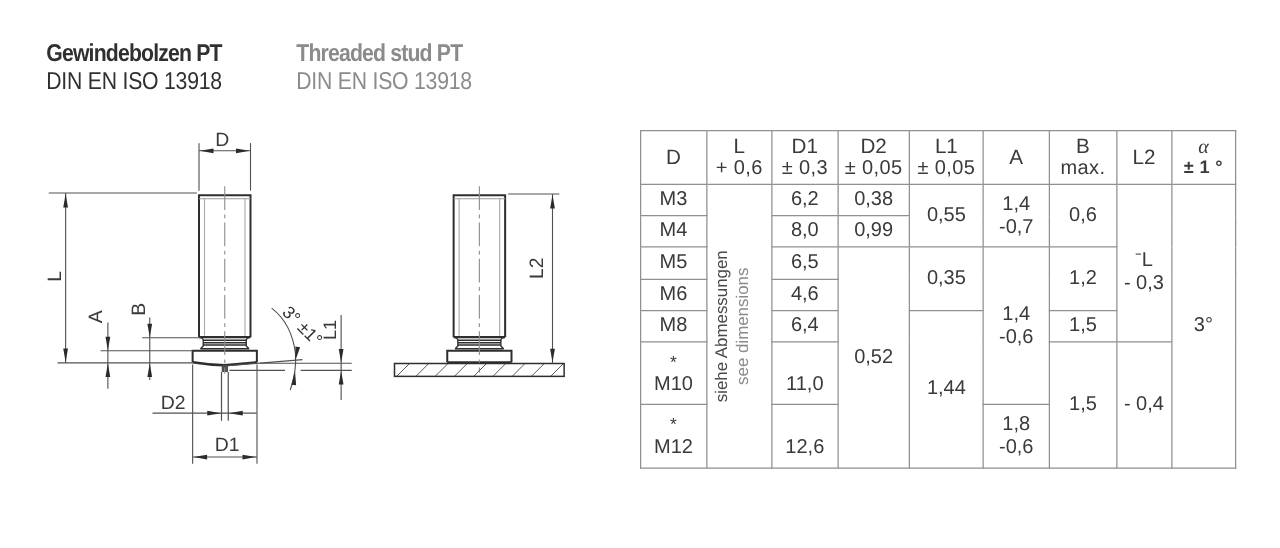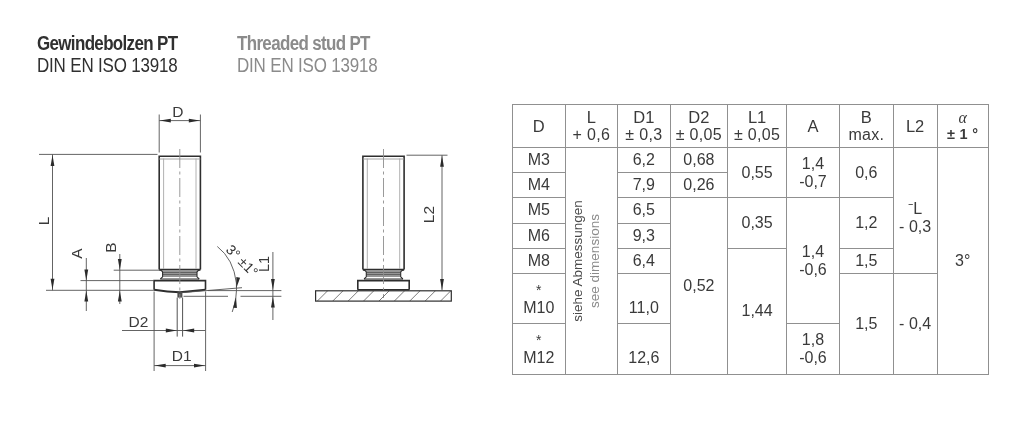--- a/index.html
+++ b/index.html
@@ -190,43 +190,43 @@
  <td>B<span class="tol">max.</span></td>
  <td>L2</td>
  <td><span class="alpha">α</span><span class="tol b1">± 1 °</span></td>
 </tr>
 <tr>
  <td>M3</td>
  <td rowspan="7" class="rot">
           <div class="rotbox"><span class="de">siehe Abmessungen</span><br><span class="en">see dimensions</span></div>
         </td>
  <td>6,2</td>
- <td>0,68</td>
+ <td>0,38</td>
  <td rowspan="2">0,55</td>
  <td rowspan="2">1,4<br>-0,7</td>
  <td rowspan="2">0,6</td>
  <td rowspan="5" style="padding-top:16px">⁻L<br>- 0,3</td>
  <td rowspan="7">3°</td>
 </tr>
 <tr>
  <td>M4</td>
- <td>7,9</td>
- <td>0,26</td>
+ <td>8,0</td>
+ <td>0,99</td>
 </tr>
 <tr>
  <td>M5</td>
  <td>6,5</td>
  <td rowspan="5">0,52</td>
  <td rowspan="2">0,35</td>
  <td rowspan="4">1,4<br>-0,6</td>
  <td rowspan="2">1,2</td>
 </tr>
 <tr>
  <td>M6</td>
- <td>9,3</td>
+ <td>4,6</td>
 </tr>
 <tr>
  <td>M8</td>
  <td>6,4</td>
  <td rowspan="3">1,44</td>
  <td>1,5</td>
 </tr>
 <tr class="dbl">
  <td><span class="ast">*</span><br>M10</td>
  <td><span class="ast">&nbsp;</span><br>11,0</td>

